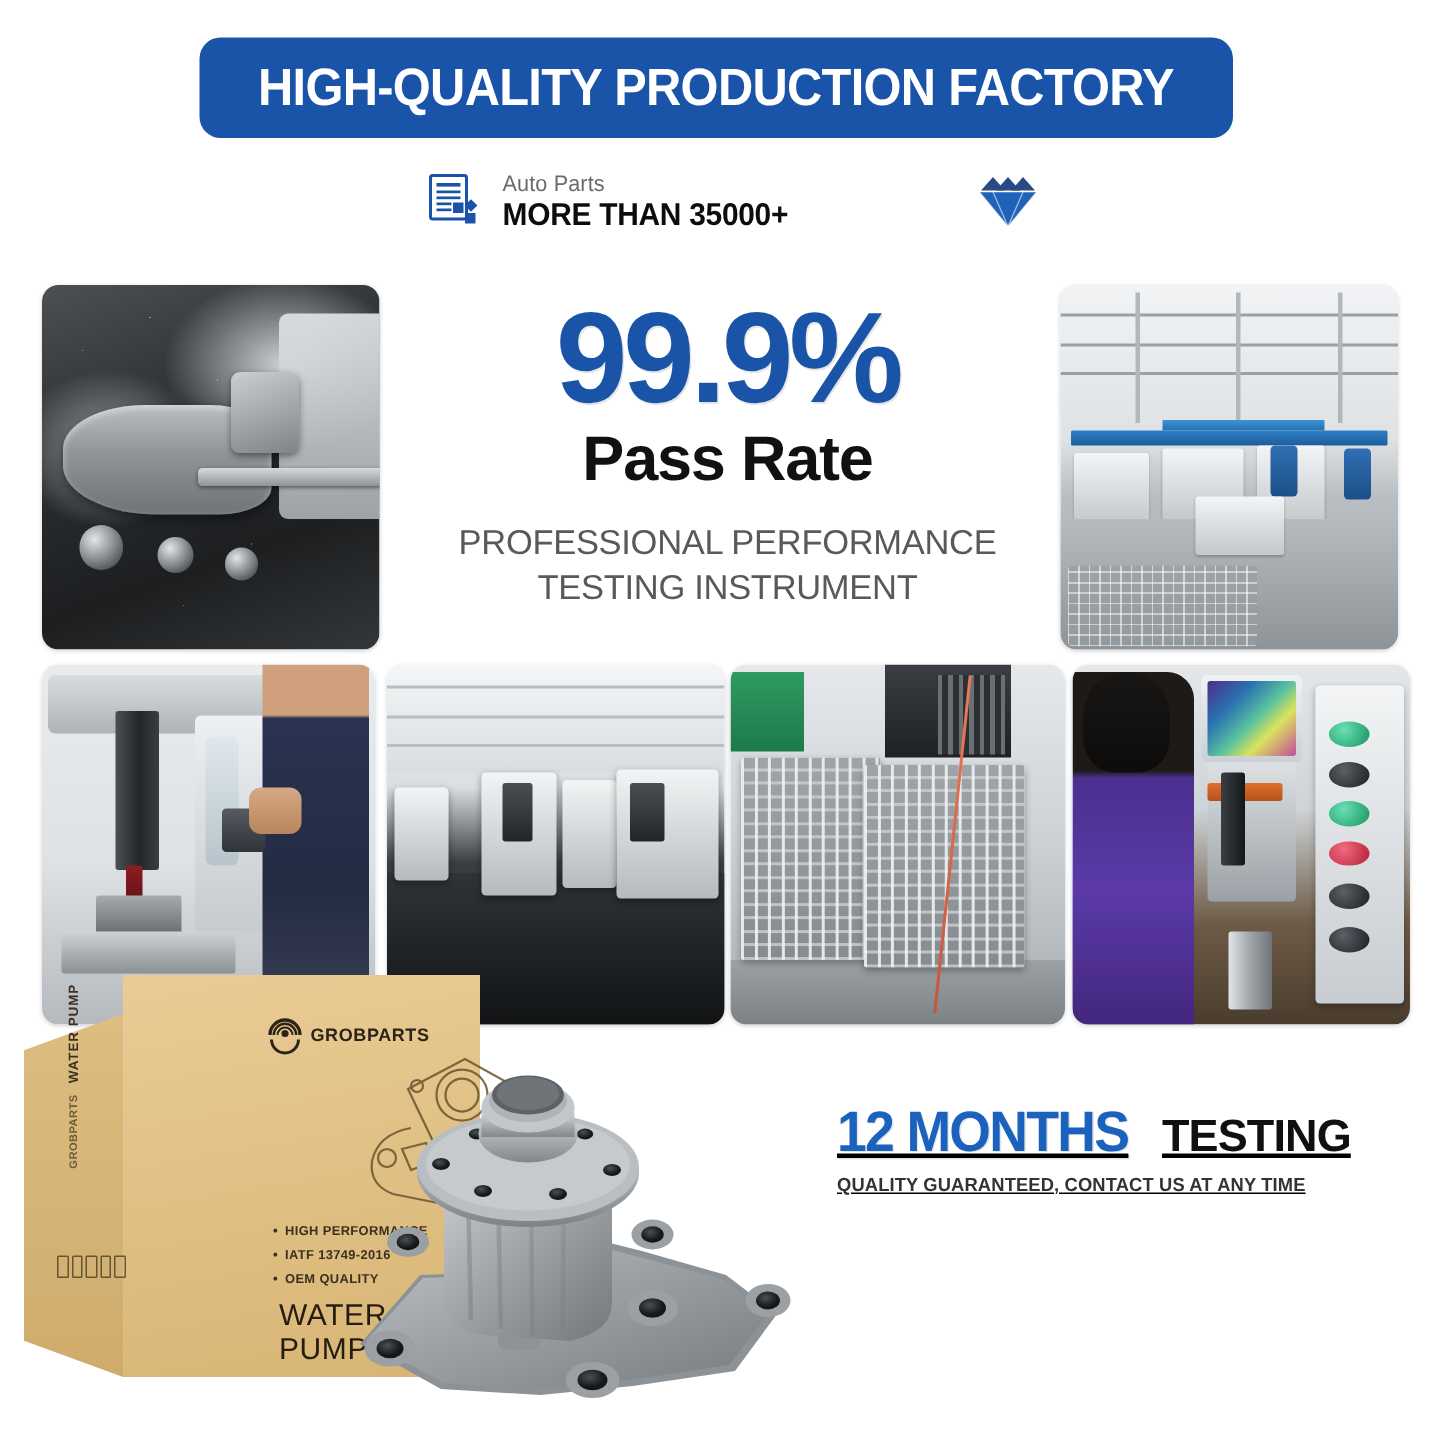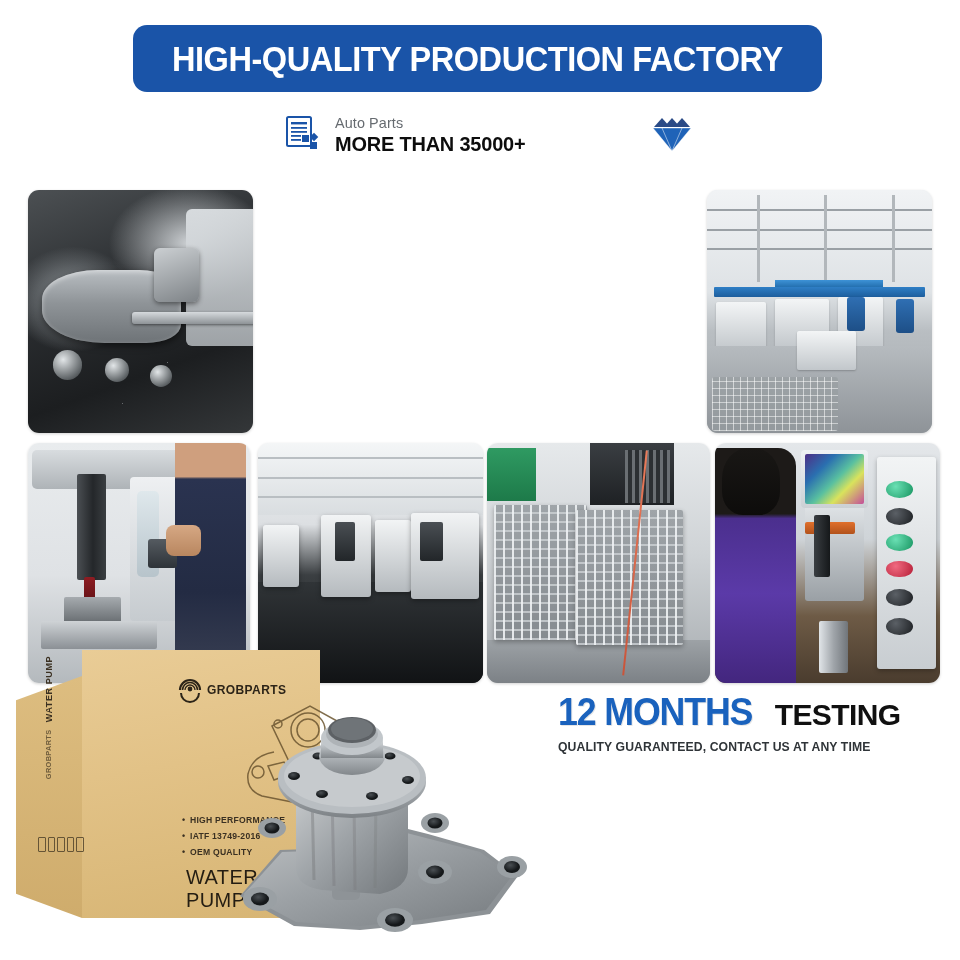--- a/index.html
+++ b/index.html
@@ -301,21 +301,21 @@
   }
   .box-icons i{
     display:block;width:7px;height:13px;border:.8px solid #4a3d27;border-radius:1px;opacity:.8;
   }
   .pump-line{position:absolute;left:152px;top:42px;width:180px;height:150px;opacity:.85;}
 
   
   .pump{position:absolute;left:222px;top:700px;width:320px;height:236px;}
 
   
-  .copy{position:absolute;left:558px;top:691px;width:392px;}
+  .copy{position:absolute;left:558px;top:734px;width:392px;text-decoration:underline;}
   .copy-row{display:flex;align-items:baseline;gap:10px;white-space:nowrap;}
   .big-blue{
     font-size:38px;font-weight:bold;color:#1a62bd;letter-spacing:-1.2px;
     transform:scaleX(.94);transform-origin:left bottom;
     text-shadow:1px 1px 0 rgba(0,0,0,.10);
   }
   .big-black{
     font-size:30px;font-weight:bold;color:#101010;letter-spacing:-0.6px;
   }
   .plus{font-size:34px;font-weight:bold;color:#1a62bd;}
@@ -365,20 +365,28 @@
           <path d="M14 15 L22 6 L30 15 Z" fill="#2a4a86"></path>
           <path d="M24 15 L32 6 L40 15 Z" fill="#2a4a86"></path>
           <path d="M3 16 H41 L22 39 Z" fill="#1f63b8"></path>
           <path d="M3 16 H41 L22 39 Z" fill="none" stroke="#ffffff" stroke-width="0.8" opacity="0.5"></path>
           <path d="M12 16 L22 39 L32 16" fill="none" stroke="#ffffff" stroke-width="0.9" opacity="0.55"></path>
         </svg>
       </div>
     </div>
   </div>
 
+  <div class="hero">
+    <div class="hero-pct">99.9%</div>
+    <div class="hero-pass">Pass Rate</div>
+    <div class="hero-sub">
+      <div>PROFESSIONAL PERFORMANCE</div>
+      <div>TESTING INSTRUMENT</div>
+    </div>
+  </div>
 
   <div class="photo p-r1l">
     <div class="bg"></div>
     <div class="speck"></div>
     <div class="mach"></div>
     <div class="part"></div>
     <div class="tool"></div>
     <div class="shaft"></div>
     <div class="boss1"></div>
     <div class="boss2"></div>

